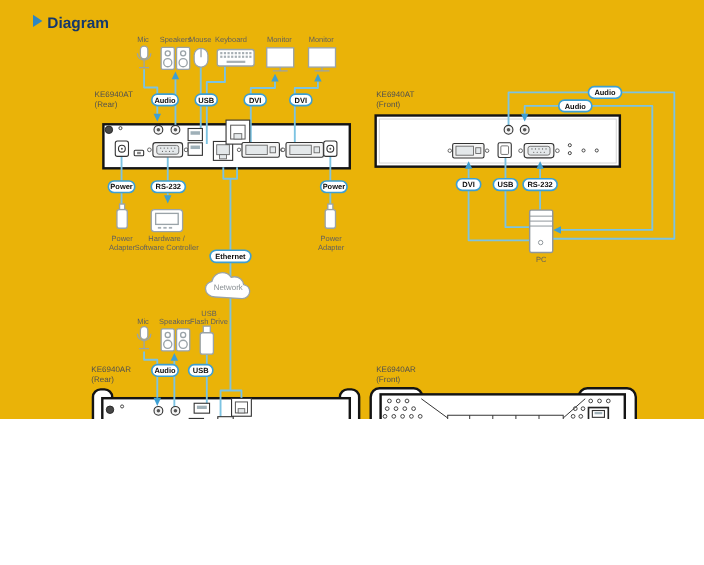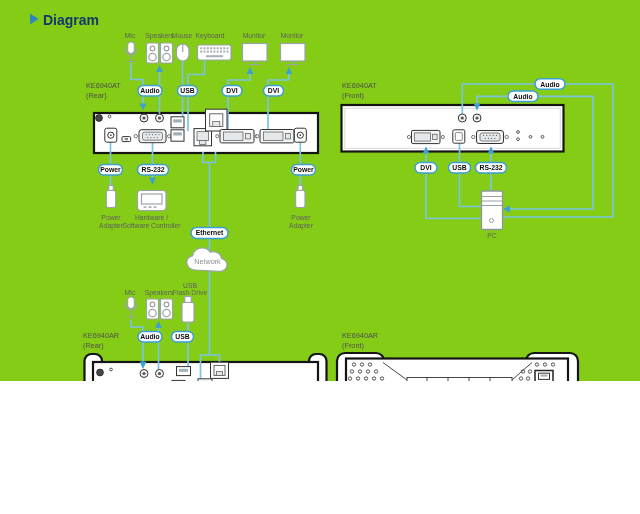--- a/index.html
+++ b/index.html
@@ -1,16 +1,16 @@
 <!DOCTYPE html>
 <html><head>
 <meta charset="utf-8">
 <style>
   html,body{margin:0;padding:0;background:#fff;}
-  #stage{position:relative;width:640px;height:381px;background:#84cc16;overflow:hidden;
+  #stage{position:relative;width:640px;height:381px;background:#eab308;overflow:hidden;
          font-family:"Liberation Sans", sans-serif;}
   svg text{font-family:"Liberation Sans", sans-serif;}
   .tt{font-size:14px;font-weight:bold;fill:#14386c;}
   .dev{font-size:7.3px;fill:#4f4f4f;}
   .lbl{font-size:6.8px;fill:#5f5f5f;text-anchor:middle;}
   .pill-t{font-size:6.8px;font-weight:bold;fill:#0c0c0c;text-anchor:middle;}
   .net-t{font-size:7.2px;fill:#8a9094;text-anchor:middle;}
   .pill-r{fill:#fff;stroke:#3d9fd3;stroke-width:1.5;}
   .bl{stroke:#7cc3e2;stroke-width:1.7;fill:none;stroke-linejoin:round;}
   .ar{fill:#3d9fd3;stroke:none;}

